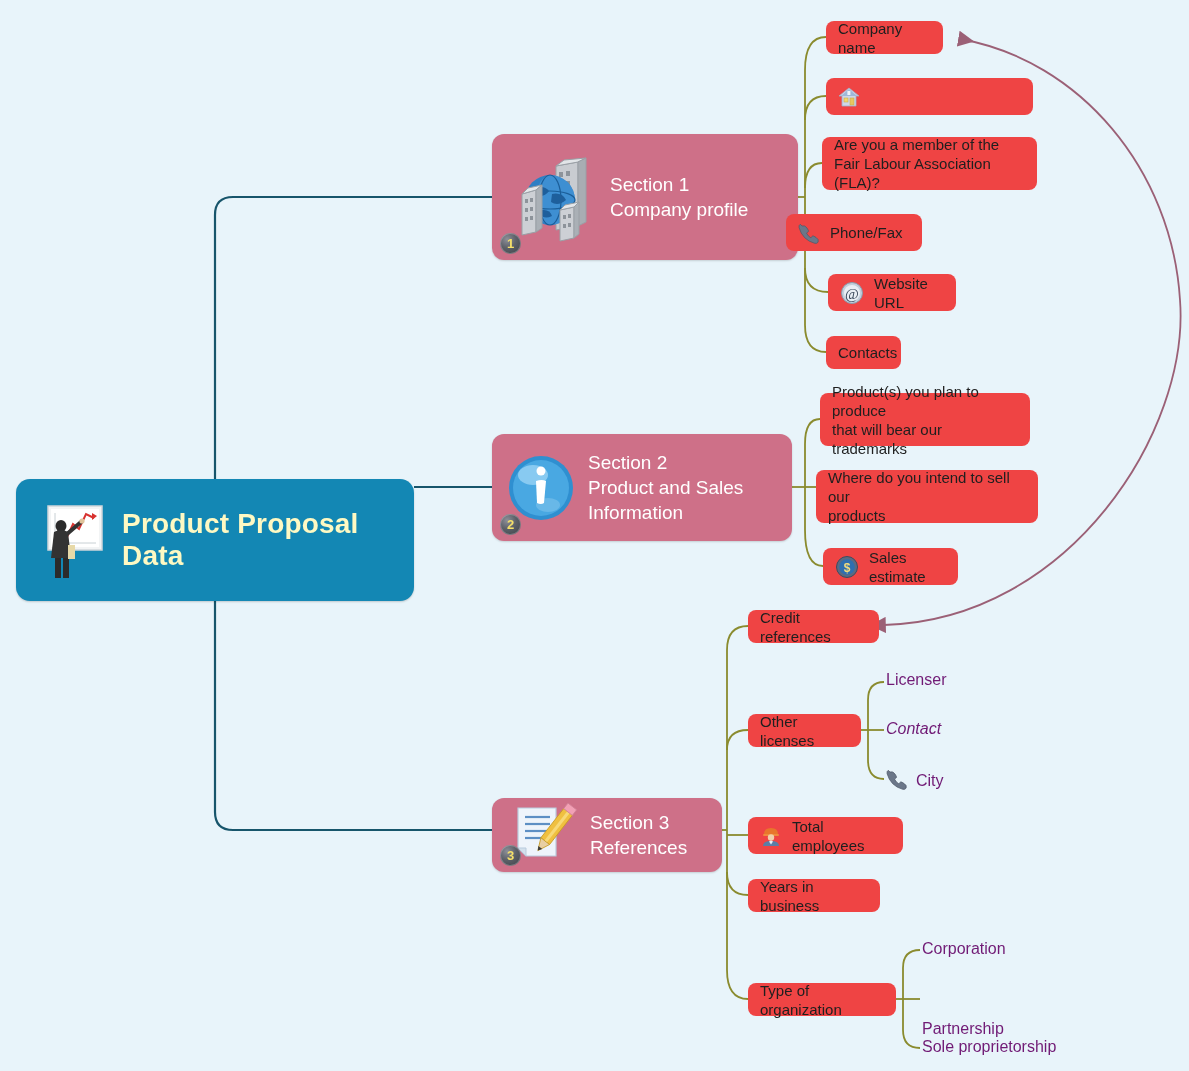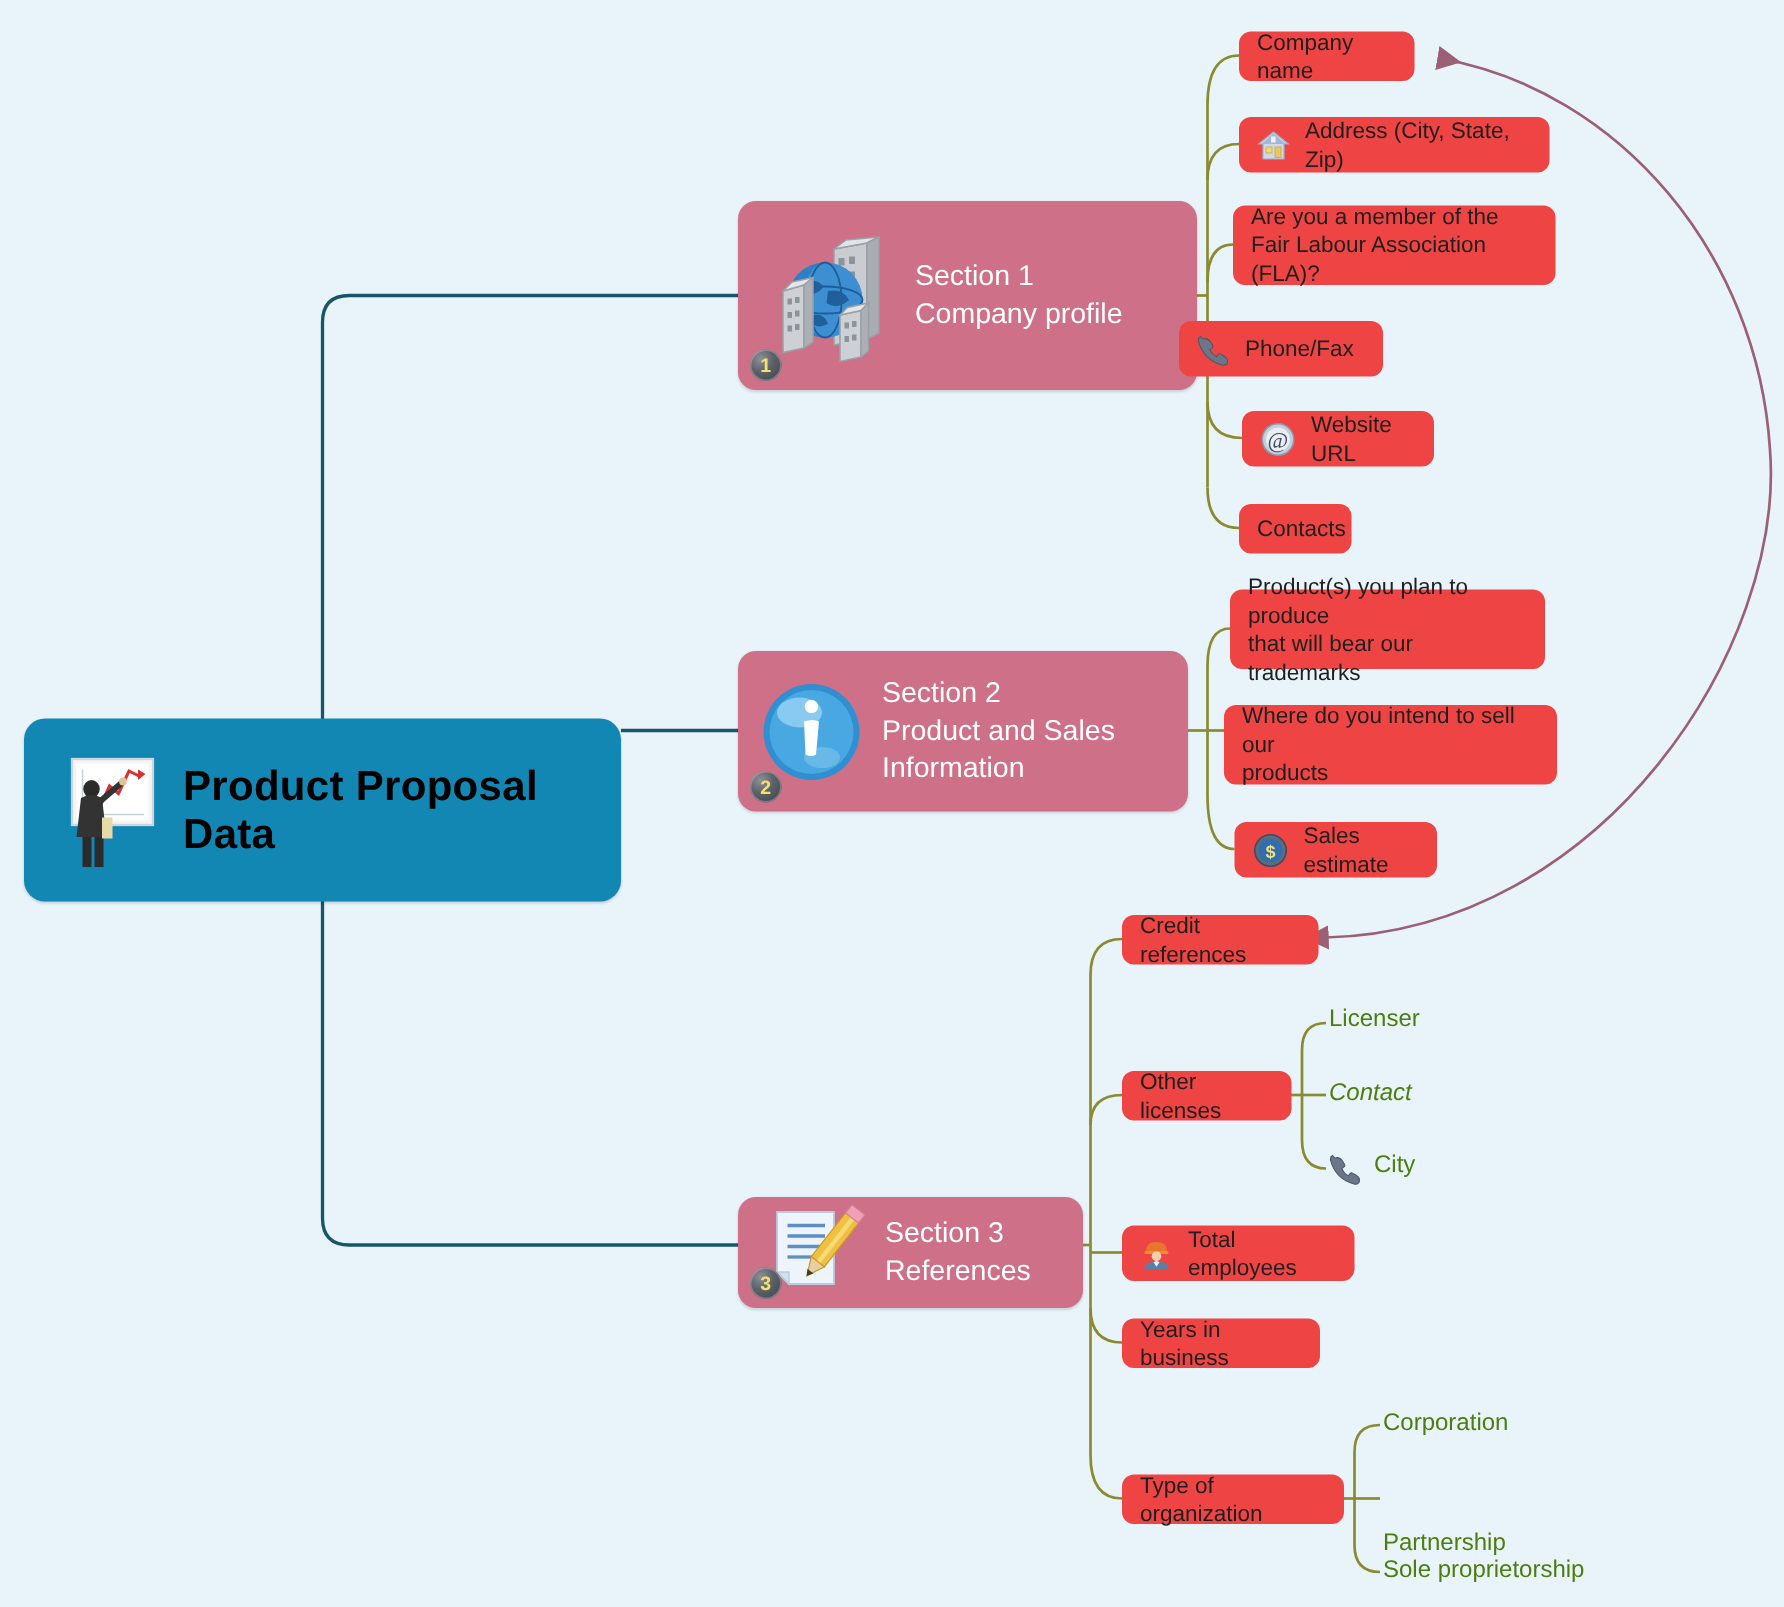--- a/index.html
+++ b/index.html
@@ -39,21 +39,21 @@
     left: 16px;
     top: 479px;
     width: 398px;
     height: 122px;
     background: #1387b4;
     border-radius: 14px;
     padding: 0 16px 0 18px;
     box-shadow: 0 1px 2px rgba(0,0,0,0.18);
   }
   .central .label {
-    color: #000000;
+    color: #fef9c3;
     font-size: 28px;
     font-weight: bold;
     letter-spacing: 0.2px;
     margin-left: 14px;
   }
 
   
   .section {
     background: #ce7088;
     border-radius: 12px;
@@ -97,24 +97,24 @@
     color: #1f1f1f;
     font-size: 15px;
     line-height: 19px;
   }
   .sub .sub-label { white-space: pre-line; }
   .sub .ico { margin-right: 10px; flex: 0 0 auto; }
 
   
   .leaf {
     position: absolute;
-    color: #4d7c0f;
+    color: #701a75;
     font-size: 16px;
     display: flex;
-    align-items: flex-start;
+    align-items: flex-end;
     white-space: nowrap;
   }
   .leaf .ico { margin-right: 8px; }
 
   
   .ico { display: inline-block; vertical-align: middle; line-height: 0; }
 </style>
 </head>
 <body>
 
@@ -266,21 +266,20 @@
   <div class="sub" style="left:826px; top:78px; width:207px; height:37px;">
     <span class="ico">
       <svg width="22" height="22" viewBox="0 0 22 22">
         <polygon points="11,2 21,10 18,10 18,20 4,20 4,10 1,10" fill="#cfd8e8" stroke="#9fb0c6" stroke-width="0.8"></polygon>
         <polygon points="11,3 19,10 3,10" fill="#9fb8d8"></polygon>
         <rect x="6" y="12" width="4" height="4" fill="#f3d76b" stroke="#c9ad4d" stroke-width="0.6"></rect>
         <rect x="12" y="12" width="4" height="7" fill="#e8c760" stroke="#c9ad4d" stroke-width="0.6"></rect>
         <rect x="9.4" y="5" width="3" height="4" fill="#f1f4f8"></rect>
       </svg>
     </span>
-    <span class="sub-label">Address (City, State, Zip)</span>
   </div>
 
   <div class="sub" style="left:822px; top:137px; width:215px; height:53px;">
     <span class="sub-label">Are you a member of the
 Fair Labour Association (FLA)?</span>
   </div>
 
   <div class="sub" style="left:786px; top:214px; width:136px; height:37px;">
     <span class="ico">
       <svg width="22" height="22" viewBox="0 0 22 22">

